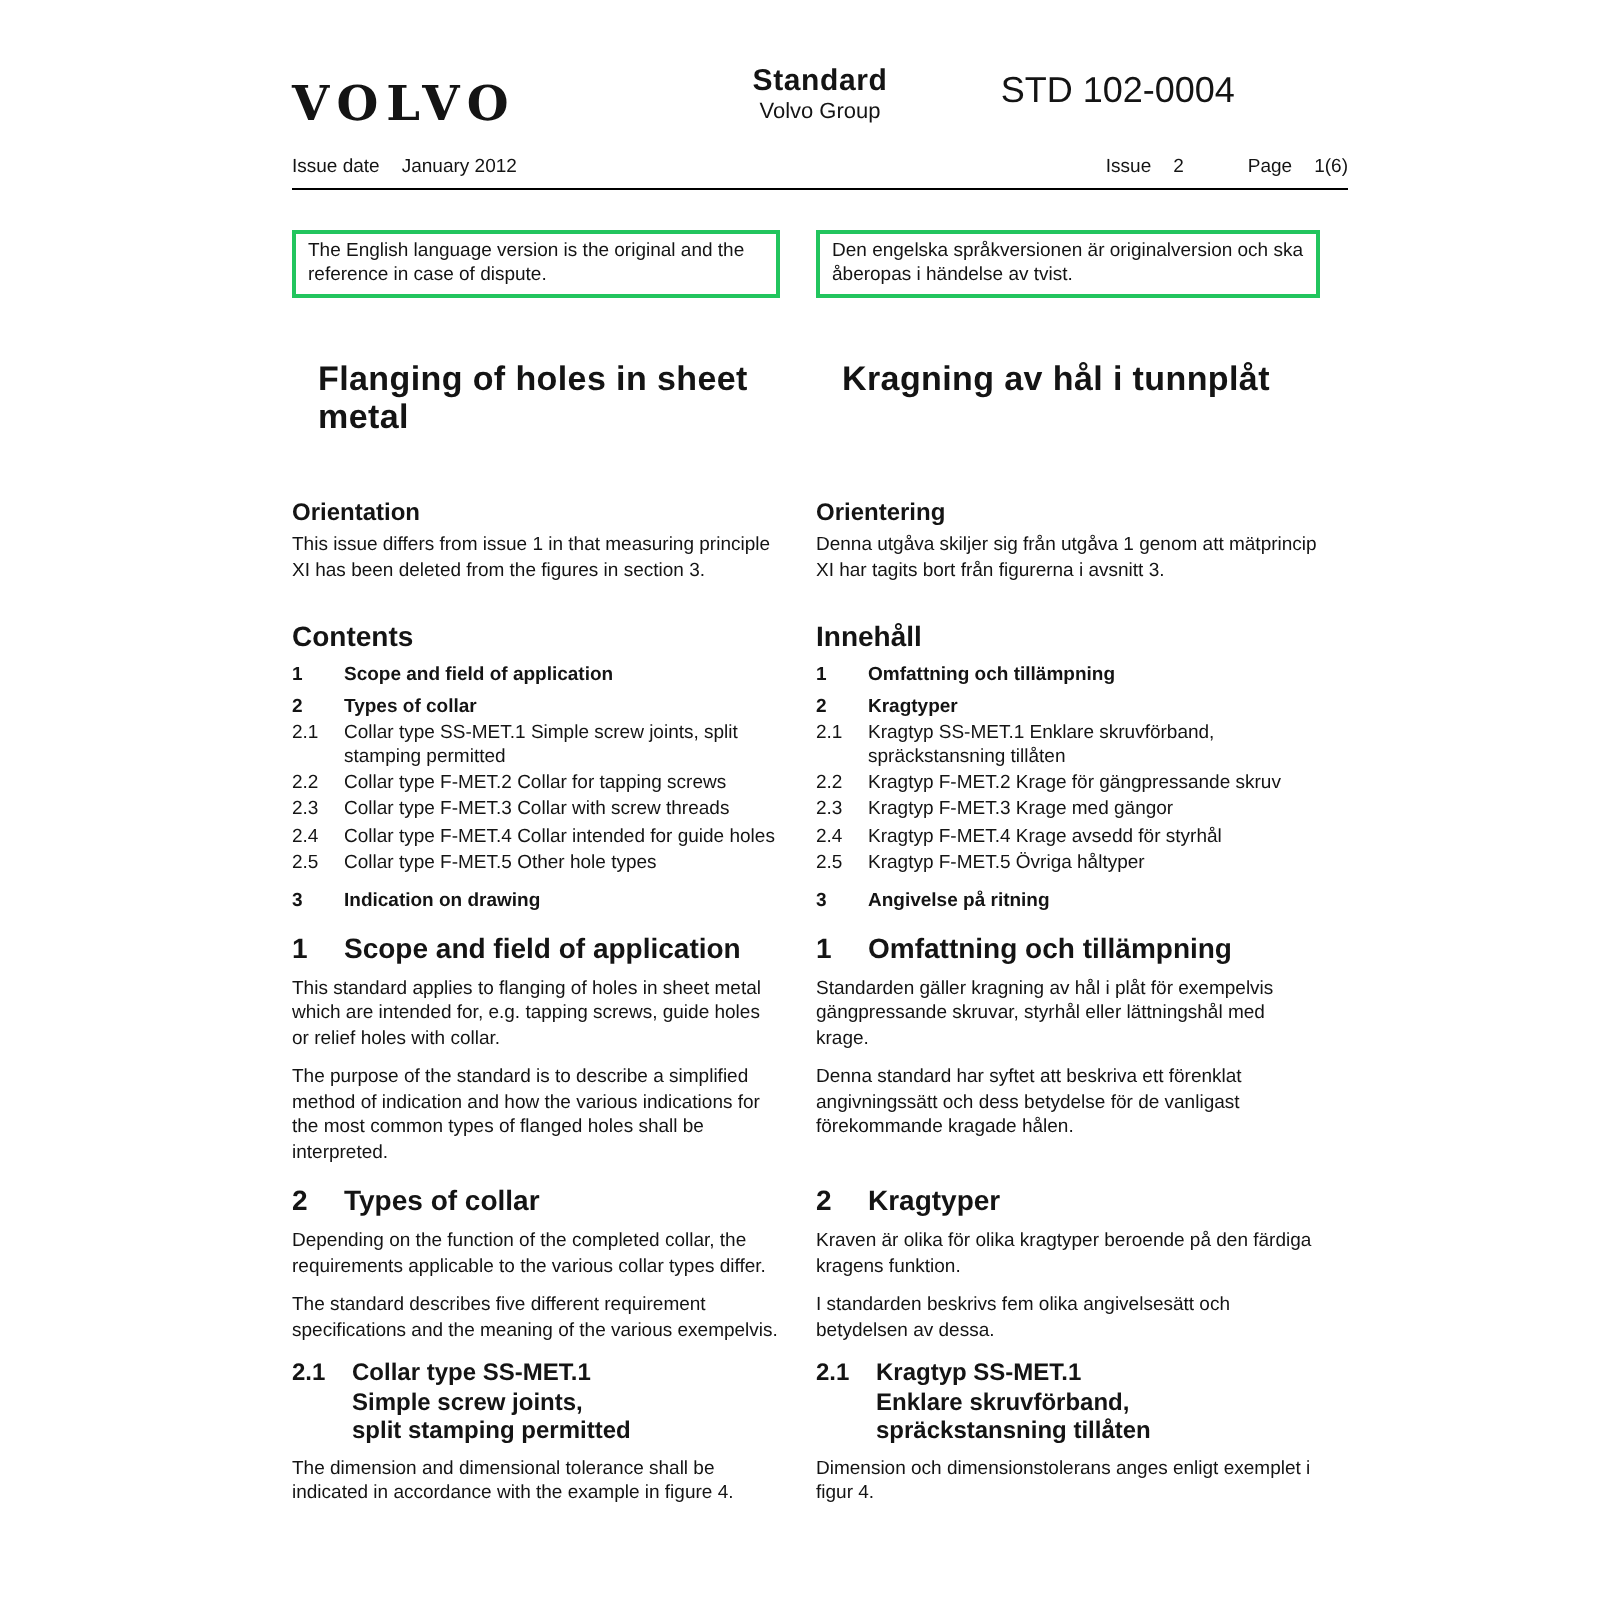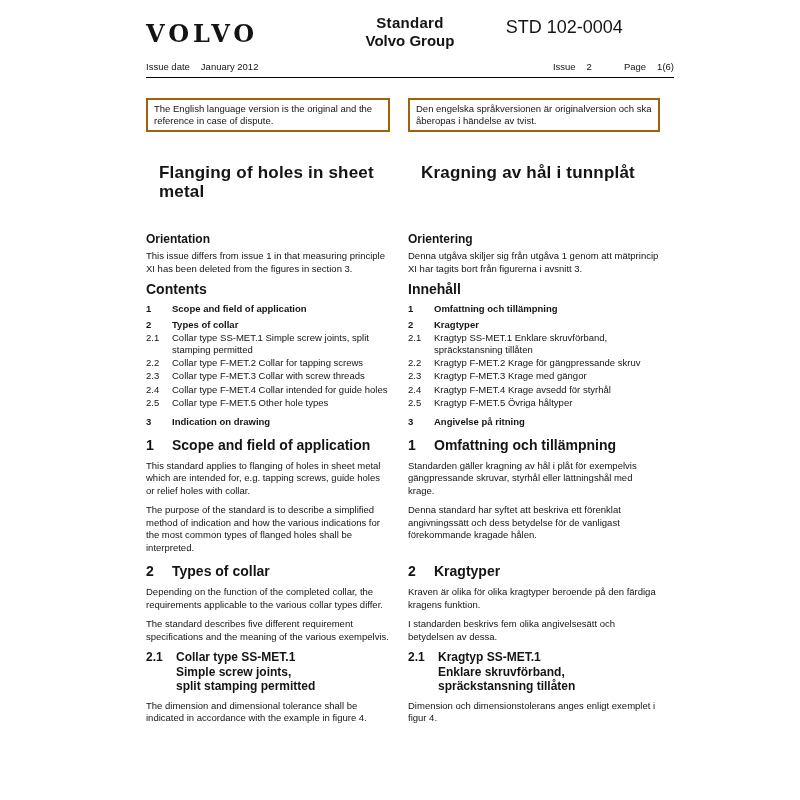--- a/index.html
+++ b/index.html
@@ -1,45 +1,45 @@
 <!DOCTYPE html>
 <html><head>
 <meta charset="utf-8">
 <style>
   html,body { margin:0; padding:0; background:#fff; }
   body { width:800px; height:800px; font-family:"Liberation Sans", sans-serif; color:#141414; }
   .page { position:relative; width:800px; height:800px; background:#ffffff; overflow:hidden; }
-  .content { position:absolute; left:146px; top:14px; width:528px; }
+  .content { position:absolute; left:146px; top:32px; width:528px; }
 
   
   .header { display:grid; grid-template-columns:1fr auto 1fr; align-items:start; }
   .logo { font-family:"DejaVu Serif", serif; font-weight:bold; font-size:24px; letter-spacing:4px; margin-top:5px; }
   .hc { text-align:center; }
   .doc-type { font-size:15px; font-weight:bold; letter-spacing:.3px; }
-  .org { font-size:15px; font-weight:bold; margin-top:1px; }
+  .org { font-size:11px; font-weight:normal; margin-top:1px; }
   .doc-number { font-size:18px; font-weight:normal; text-align:center; margin-top:3px; white-space:nowrap; }
   .issue-row { display:flex; justify-content:space-between; margin-top:12px; font-size:9.5px; }
   .pair span + span { margin-left:11px; }
   .issue-right { display:flex; }
   .issue-right .pair + .pair { margin-left:32px; }
   .rule { border-top:1.6px solid #000; margin-top:5px; }
 
   
   .grid { display:grid; grid-template-columns:244px 252px; column-gap:18px; align-items:start; }
   .boxes { margin-top:20px; }
-  .notice-box { border:2px solid #a16207; padding:3px 6px 4px 6px; font-size:9.5px; line-height:11.5px; white-space:pre-line; }
+  .notice-box { border:2px solid #22c55e; padding:3px 6px 4px 6px; font-size:9.5px; line-height:11.5px; white-space:pre-line; }
 
   .row-title { margin-top:18px; margin-bottom:18px; }
   h1 { font-size:17px; line-height:19px; font-weight:bold; margin:13px; white-space:pre-line; letter-spacing:.2px; }
 
   .orient-h { font-size:12px; font-weight:bold; }
   .row-orient-h { margin-bottom:4px; }
   p.body { font-size:9.5px; line-height:12.5px; margin:0; }
   .row-p { margin-bottom:7px; }
-  .row-orient-p { margin-bottom:6px; }
+  .row-orient-p { margin-bottom:18px; }
 
   .contents-h { font-size:14px; font-weight:bold; }
   .row-contents-h { margin-bottom:6px; }
 
   .toc-row { margin-bottom:1.5px; }
   .toc-item { display:grid; grid-template-columns:26px 1fr; font-size:9.5px; line-height:11.8px; }
   .toc-row.bold { font-weight:bold; }
   .mt4 { margin-top:4px; }
   .mt7 { margin-top:7px; }
 

